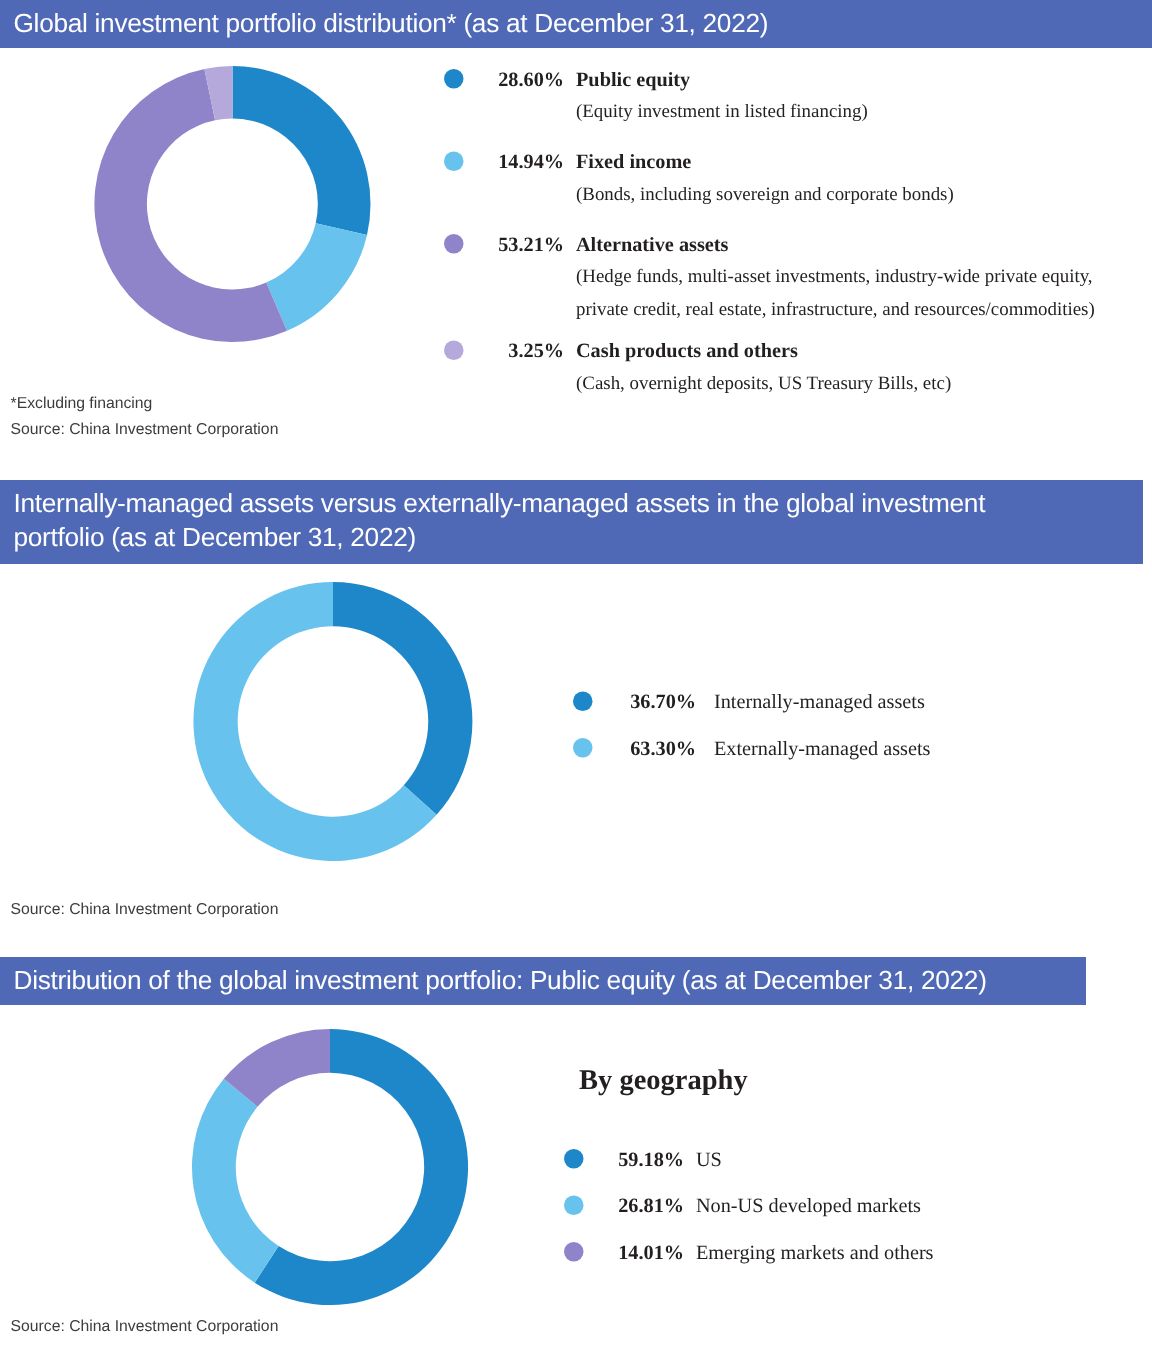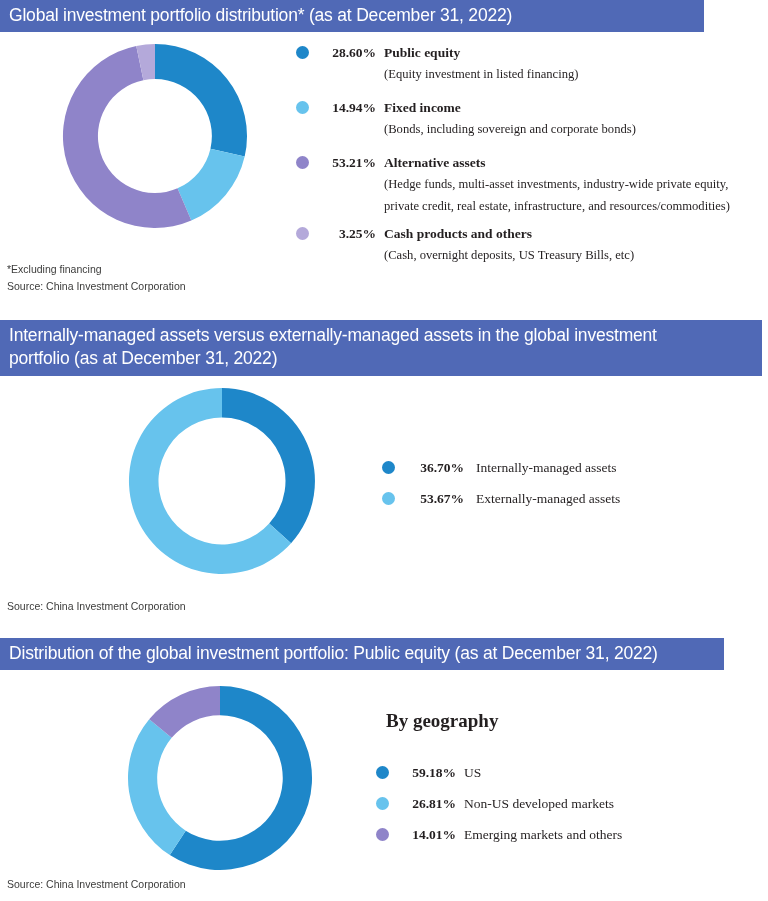--- a/index.html
+++ b/index.html
@@ -77,21 +77,21 @@
     font-size:10.5px;
     color:#3c3c3b;
     white-space:nowrap;
   }
 </style>
 </head>
 <body>
 
 <div class="section" style="top:0;">
 
-  <div class="bar" style="width:704px;">
+  <div class="bar" style="width:768px;">
     <span>Global investment portfolio distribution* (as at December 31, 2022)</span>
   </div>
 
   <div class="donut-wrap" style="left:57px;top:38px;">
     <svg class="donut" width="196" height="196" viewBox="0 0 196 196">
       <g transform="translate(98,98)">
 
         <path fill="#1e87c9" d="M 0 -92 A 92 92 0 0 1 89.67 20.62 L 55.45 12.75 A 57 57 0 0 0 0 -57 Z"></path>
 
         <path fill="#67c3ed" d="M 89.67 20.62 A 92 92 0 0 1 36.34 84.51 L 22.51 52.35 A 57 57 0 0 0 55.45 12.75 Z"></path>
@@ -162,21 +162,21 @@
   <div class="legend" style="left:382px;top:140px;width:330px;height:70px;">
 
     <div class="lrow" style="position:absolute;left:0;top:0;width:320px;height:26px;">
       <span class="dot" style="background:#1e87c9;top:1px;"></span>
       <span class="pct" style="left:22px;top:0;width:60px;">36.70%</span>
       <span class="lbl" style="left:94px;top:0;">Internally-managed assets</span>
     </div>
 
     <div class="lrow" style="position:absolute;left:0;top:31px;width:320px;height:26px;">
       <span class="dot" style="background:#67c3ed;top:1px;"></span>
-      <span class="pct" style="left:22px;top:0;width:60px;">53.67%</span>
+      <span class="pct" style="left:22px;top:0;width:60px;">63.30%</span>
       <span class="lbl" style="left:94px;top:0;">Externally-managed assets</span>
     </div>
 
   </div>
 
   <div class="note" style="left:7px;top:280px;">Source: China Investment Corporation</div>
 
 </div>
 
 <div class="section" style="top:638px;">

